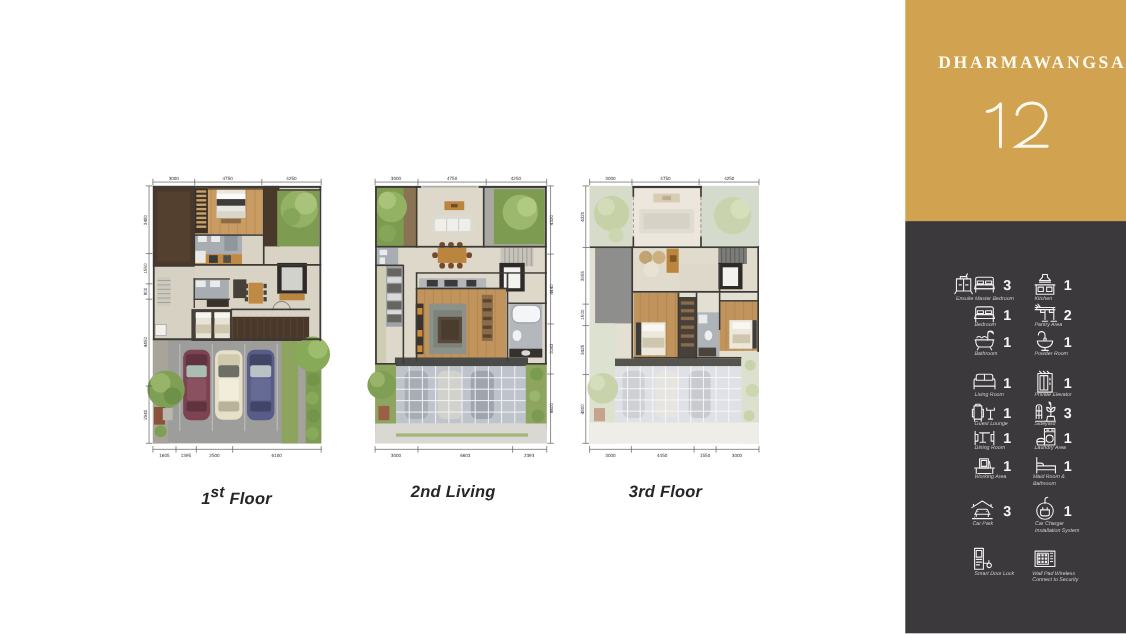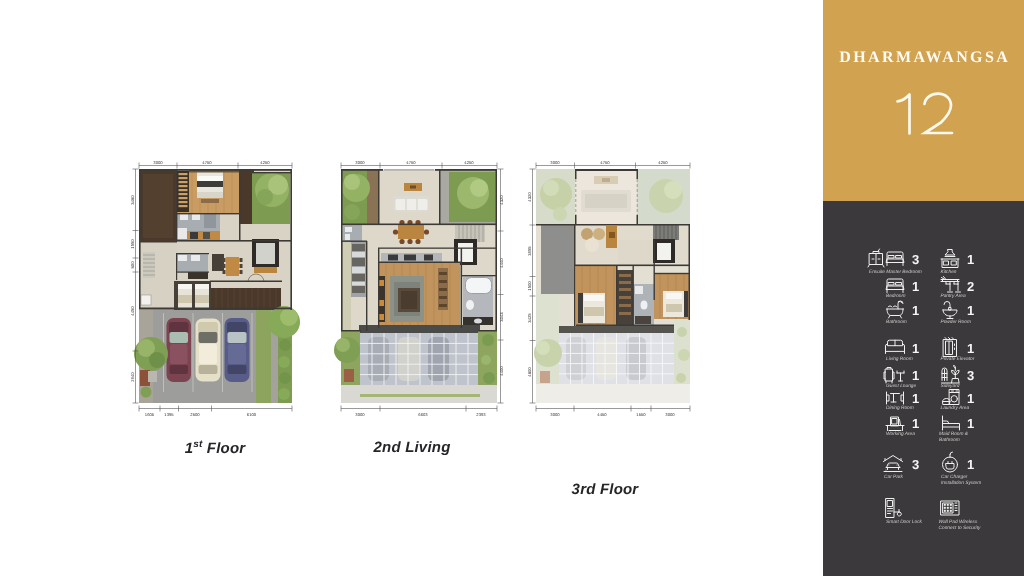--- a/index.html
+++ b/index.html
@@ -1,22 +1,22 @@
 <!DOCTYPE html>
 <html><head>
 <meta charset="utf-8">
 <style>
   html,body{margin:0;padding:0;}
   body{width:1024px;height:576px;overflow:hidden;background:#ffffff;font-family:"Liberation Sans",sans-serif;-webkit-font-smoothing:antialiased;text-rendering:geometricPrecision;}
   .page{position:relative;width:1024px;height:576px;background:#ffffff;}
   .plansvg{position:absolute;left:0;top:0;}
   .ftitle{position:absolute;top:439px;width:160px;text-align:center;font-weight:bold;font-style:italic;font-size:15px;color:#26262a;letter-spacing:0.2px;}
-  .ftitle sup{font-size:10px;}
+  .ftitle sup{font-size:14px;}
   .gold{position:absolute;left:823px;top:0;width:201px;height:201px;background:#d1a250;}
-  .brand{position:absolute;left:0;top:49px;width:201px;text-align:center;color:#fdfbf2;font-family:"Liberation Serif",serif;font-weight:bold;font-size:16px;letter-spacing:2.4px;text-indent:2.4px;}
+  .brand{position:absolute;left:0;top:49px;width:201px;text-align:right;color:#fdfbf2;font-family:"Liberation Serif",serif;font-weight:bold;font-size:16px;letter-spacing:2.4px;text-indent:2.4px;}
   .dark{position:absolute;left:823px;top:201px;width:201px;height:375px;background:#3b393b;}
 </style>
 </head>
 <body>
 <div class="page">
 
   <svg class="plansvg" width="1024" height="576" viewBox="0 0 1024 576">
   <defs>
     <g id="dimtickh">
           <line x1="0" y1="-3" x2="0" y2="3" stroke="#555" stroke-width="0.7"></line>
@@ -690,21 +690,21 @@
       <text x="641" y="415.5" text-anchor="middle" class="dtx">1550</text>
       <text x="670" y="415.5" text-anchor="middle" class="dtx">3000</text>
     </g>
   </g>
   </svg>
 
   <div class="ftitle" style="left:135px;">1<sup>st</sup> Floor</div>
 
   <div class="ftitle" style="left:332px;">2nd Living</div>
 
-  <div class="ftitle" style="left:525px;margin-top:42px;">3rd Floor</div>
+  <div class="ftitle" style="left:525px;">3rd Floor</div>
 
   <div class="gold">
 
     <div class="brand">DHARMAWANGSA</div>
 
     <svg width="201" height="201" viewBox="823 0 201 201" style="position:absolute;left:0;top:0;">
       <g stroke="#fbf8ee" stroke-width="2.7" fill="none" stroke-linecap="round">
         <path d="M909.5 94.5 V133.5 M909.5 94.5 C905 99.5 901 101 897.5 101.3"></path>
         <path d="M924.5 104 C925 98 931 93.6 938 93.6 C945.5 93.6 951 98.5 951 105.5 C951 111 947.5 116 941 122.5 L924.8 133 H952"></path>
       </g>

